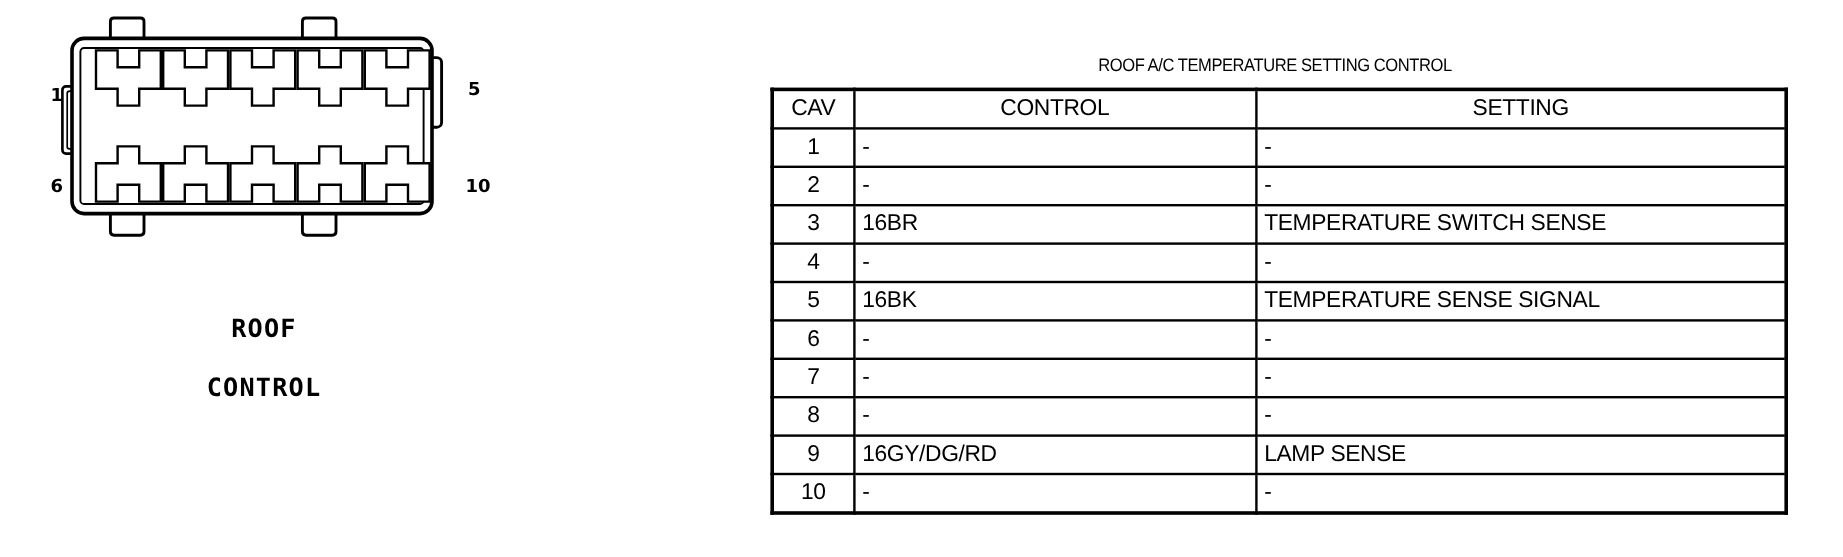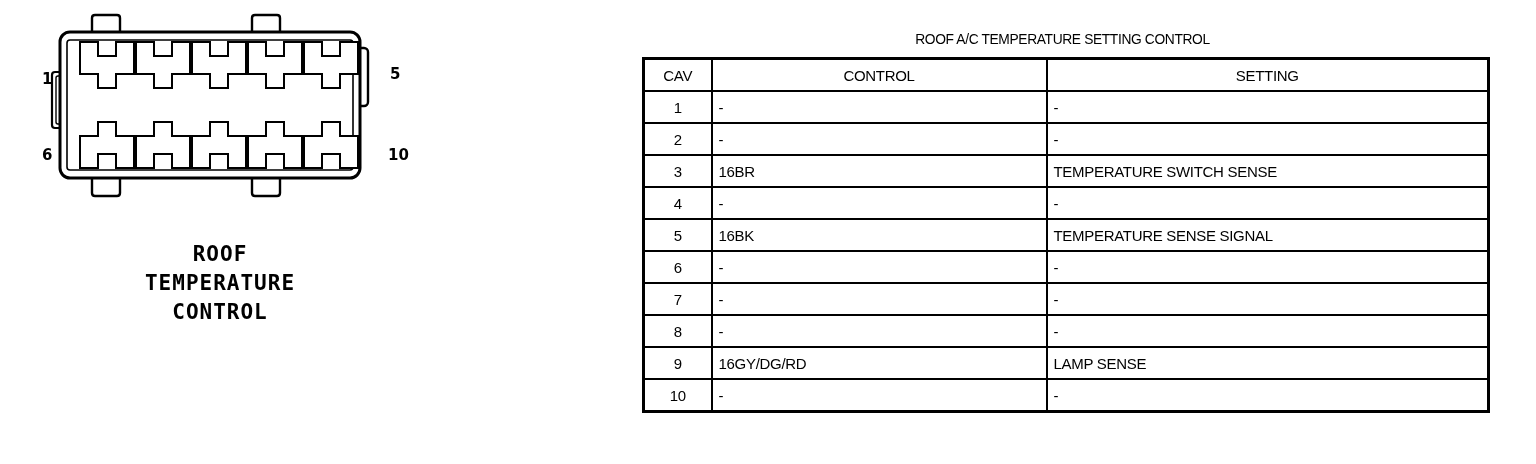--- a/index.html
+++ b/index.html
@@ -35,39 +35,39 @@
     top: 240px;
     width: 440px;
     text-align: center;
     font-family: "DejaVu Sans Mono", "Liberation Mono", monospace;
     font-weight: bold;
     font-size: 21px;
     line-height: 29px;
     letter-spacing: 1px;
     color: #000;
   }
-  #connector-caption div { white-space: pre; }
+  #connector-caption div { white-space: pre; margin-top: 20px; }
 
   .pin-label {
     position: absolute;
     font-family: "DejaVu Sans", sans-serif;
     font-weight: bold;
     font-size: 15px;
     color: #000;
   }
   #pin-label-1  { left: 42px;  top: 70px; }
   #pin-label-6  { left: 42px;  top: 146px; }
   #pin-label-5  { left: 390px; top: 65px; }
   #pin-label-10 { left: 388px; top: 146px; }
 
   
   #table-panel {
     position: absolute;
     left: 640px;
-    top: 0px;
+    top: 16px;
     width: 860px;
     height: 336px;
   }
   #table-title {
     position: absolute;
     left: 0px;
     top: 30px;
     width: 845px;
     text-align: center;
     font-family: "Liberation Sans", sans-serif;
@@ -89,21 +89,21 @@
   }
   #cav-table col.c-cav  { width: 68px; }
   #cav-table col.c-circ { width: 335px; }
   #cav-table col.c-func { width: 442px; }
 
   #cav-table th, #cav-table td {
     border: 2px solid #000;
     height: 30px;
     padding: 0 6px;
     font-family: "Liberation Sans", sans-serif;
-    font-size: 15px;
+    font-size: 19px;
     font-weight: normal;
     letter-spacing: -0.3px;
     white-space: nowrap;
     overflow: hidden;
   }
   #cav-table th { text-align: center; }
   #cav-table td.cav-cell { text-align: center; }
   #cav-table td.circuit-cell,
   #cav-table td.function-cell { text-align: left; }
 </style>
@@ -154,21 +154,20 @@
     </g>
   </svg>
 
   <span class="pin-label" id="pin-label-1">1</span>
   <span class="pin-label" id="pin-label-6">6</span>
   <span class="pin-label" id="pin-label-5">5</span>
   <span class="pin-label" id="pin-label-10">10</span>
 
   <div id="connector-caption">
     <div>ROOF</div>
-    <div>TEMPERATURE</div>
     <div>CONTROL</div>
   </div>
 </div>
 
 <div id="table-panel">
 
   <div id="table-title">ROOF A/C TEMPERATURE SETTING CONTROL</div>
 
   <table id="cav-table">
     <colgroup>

